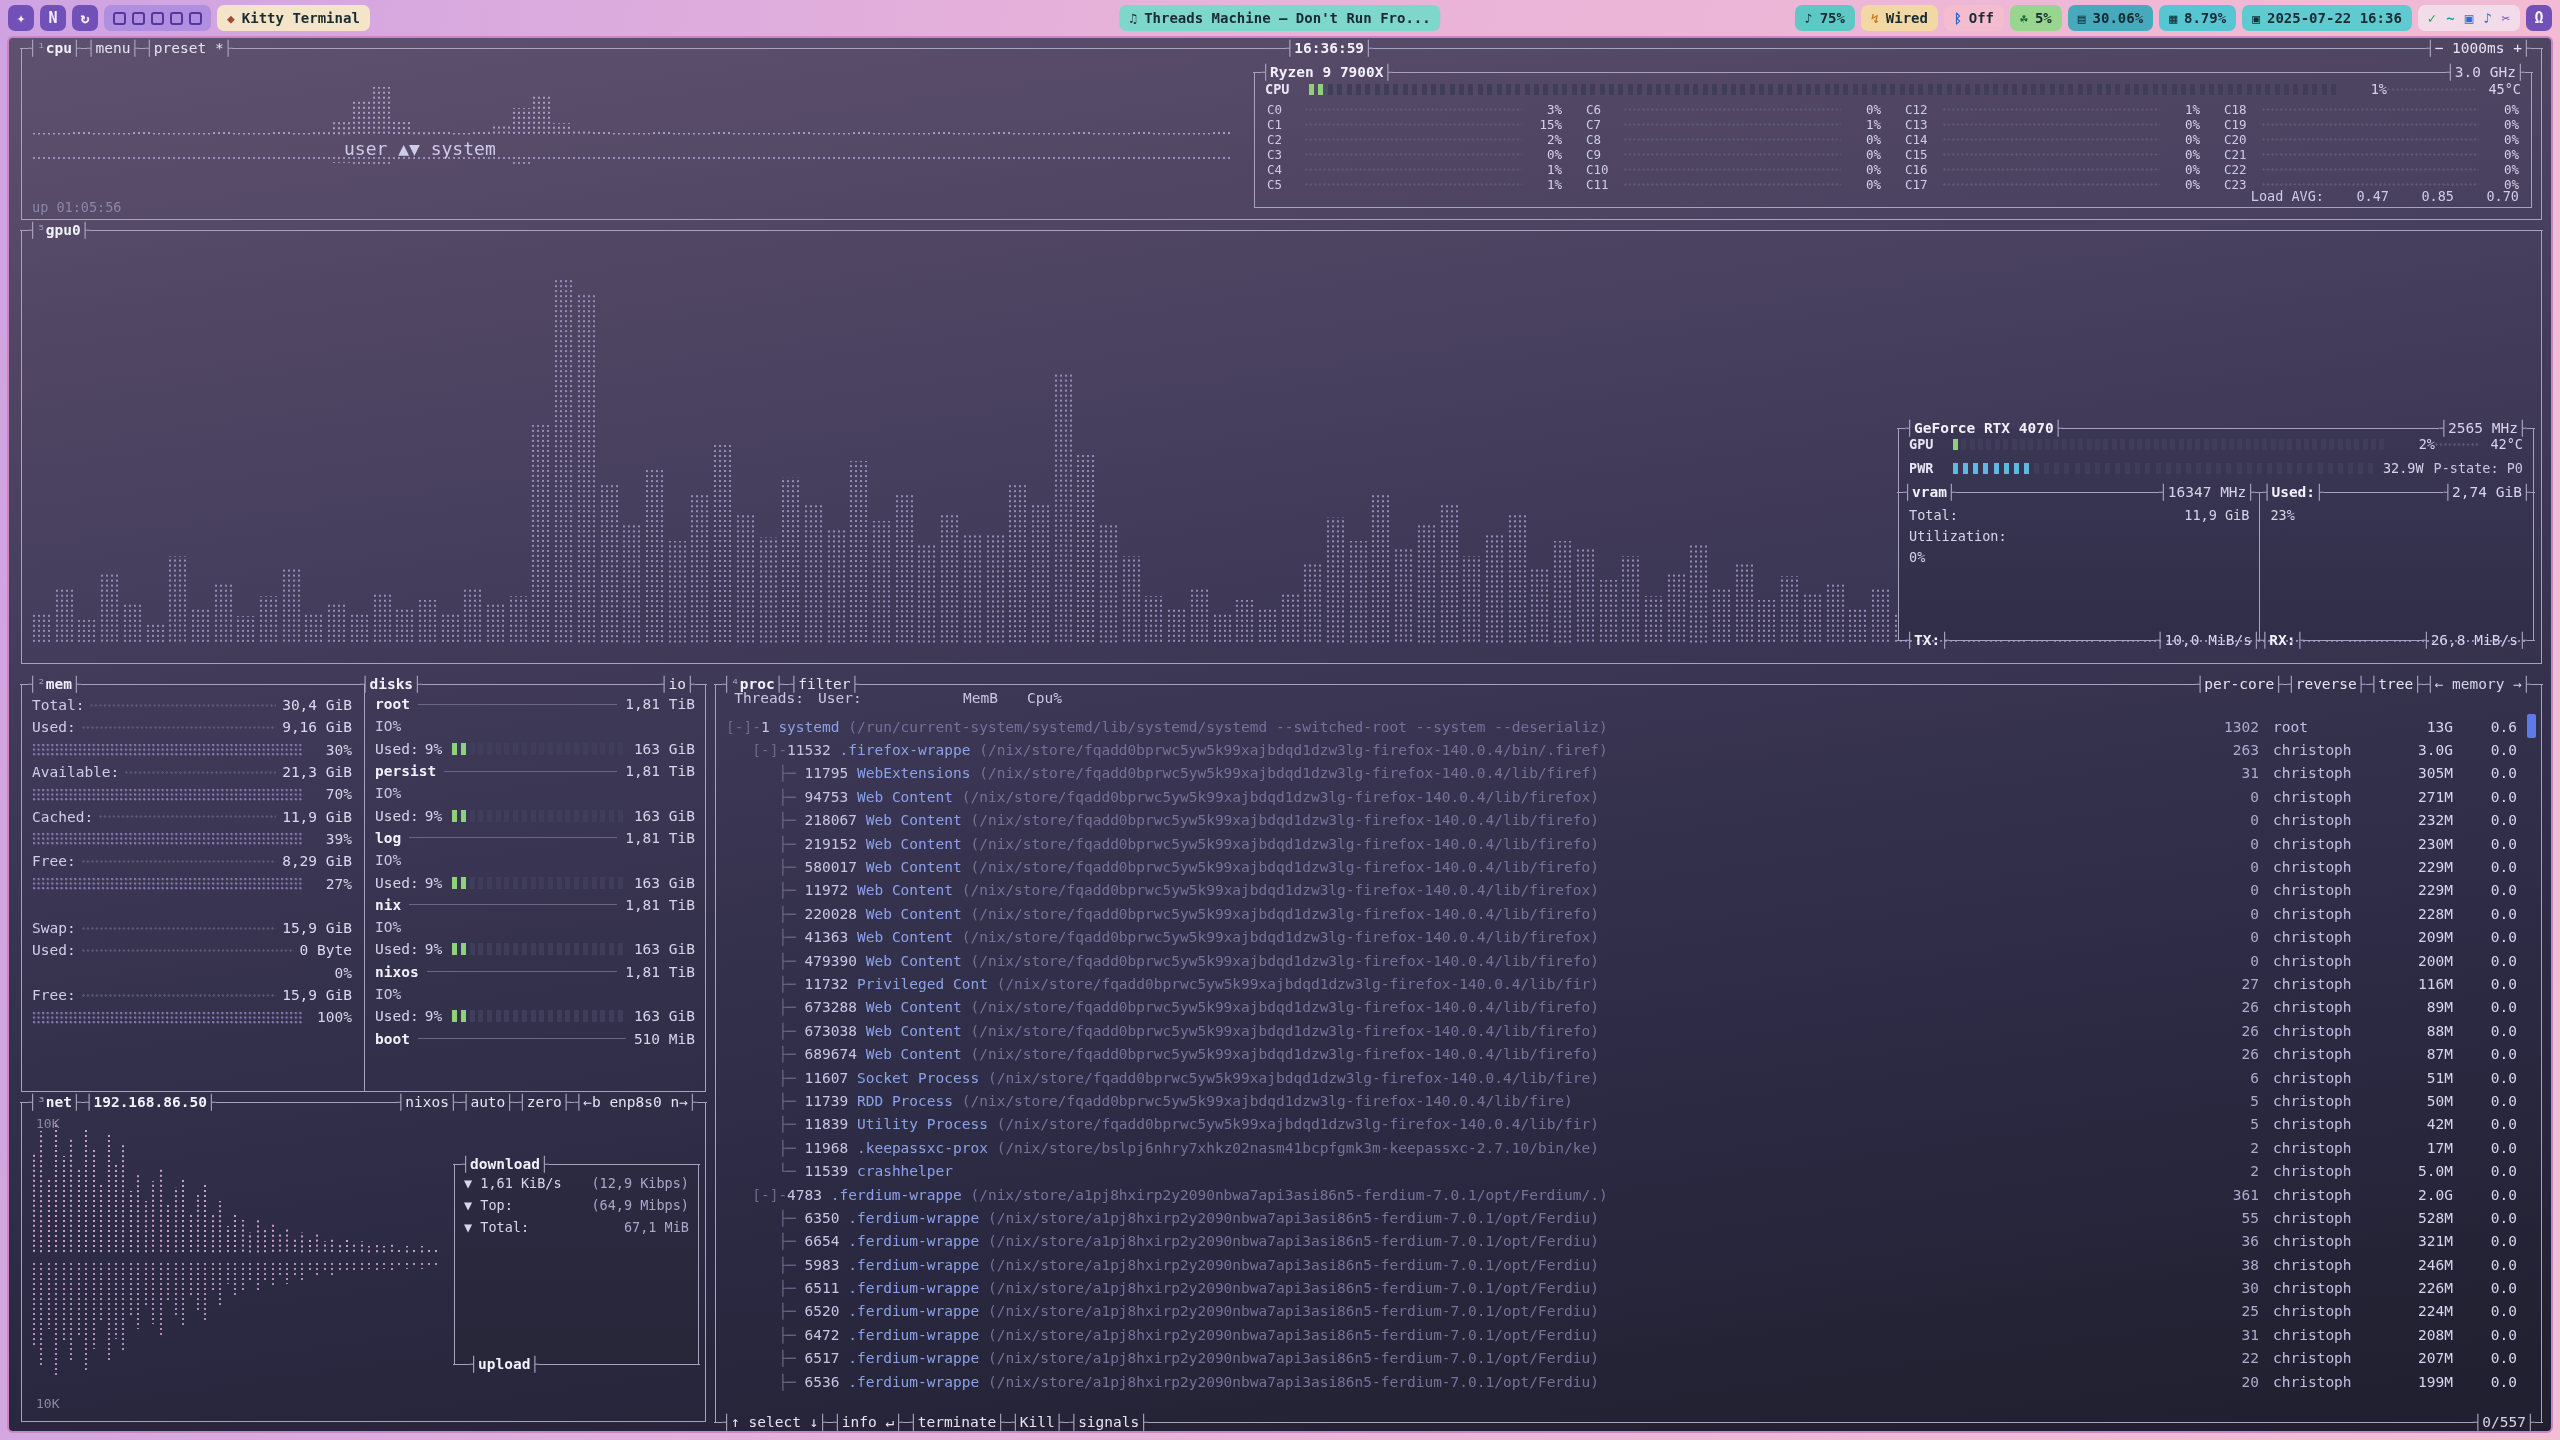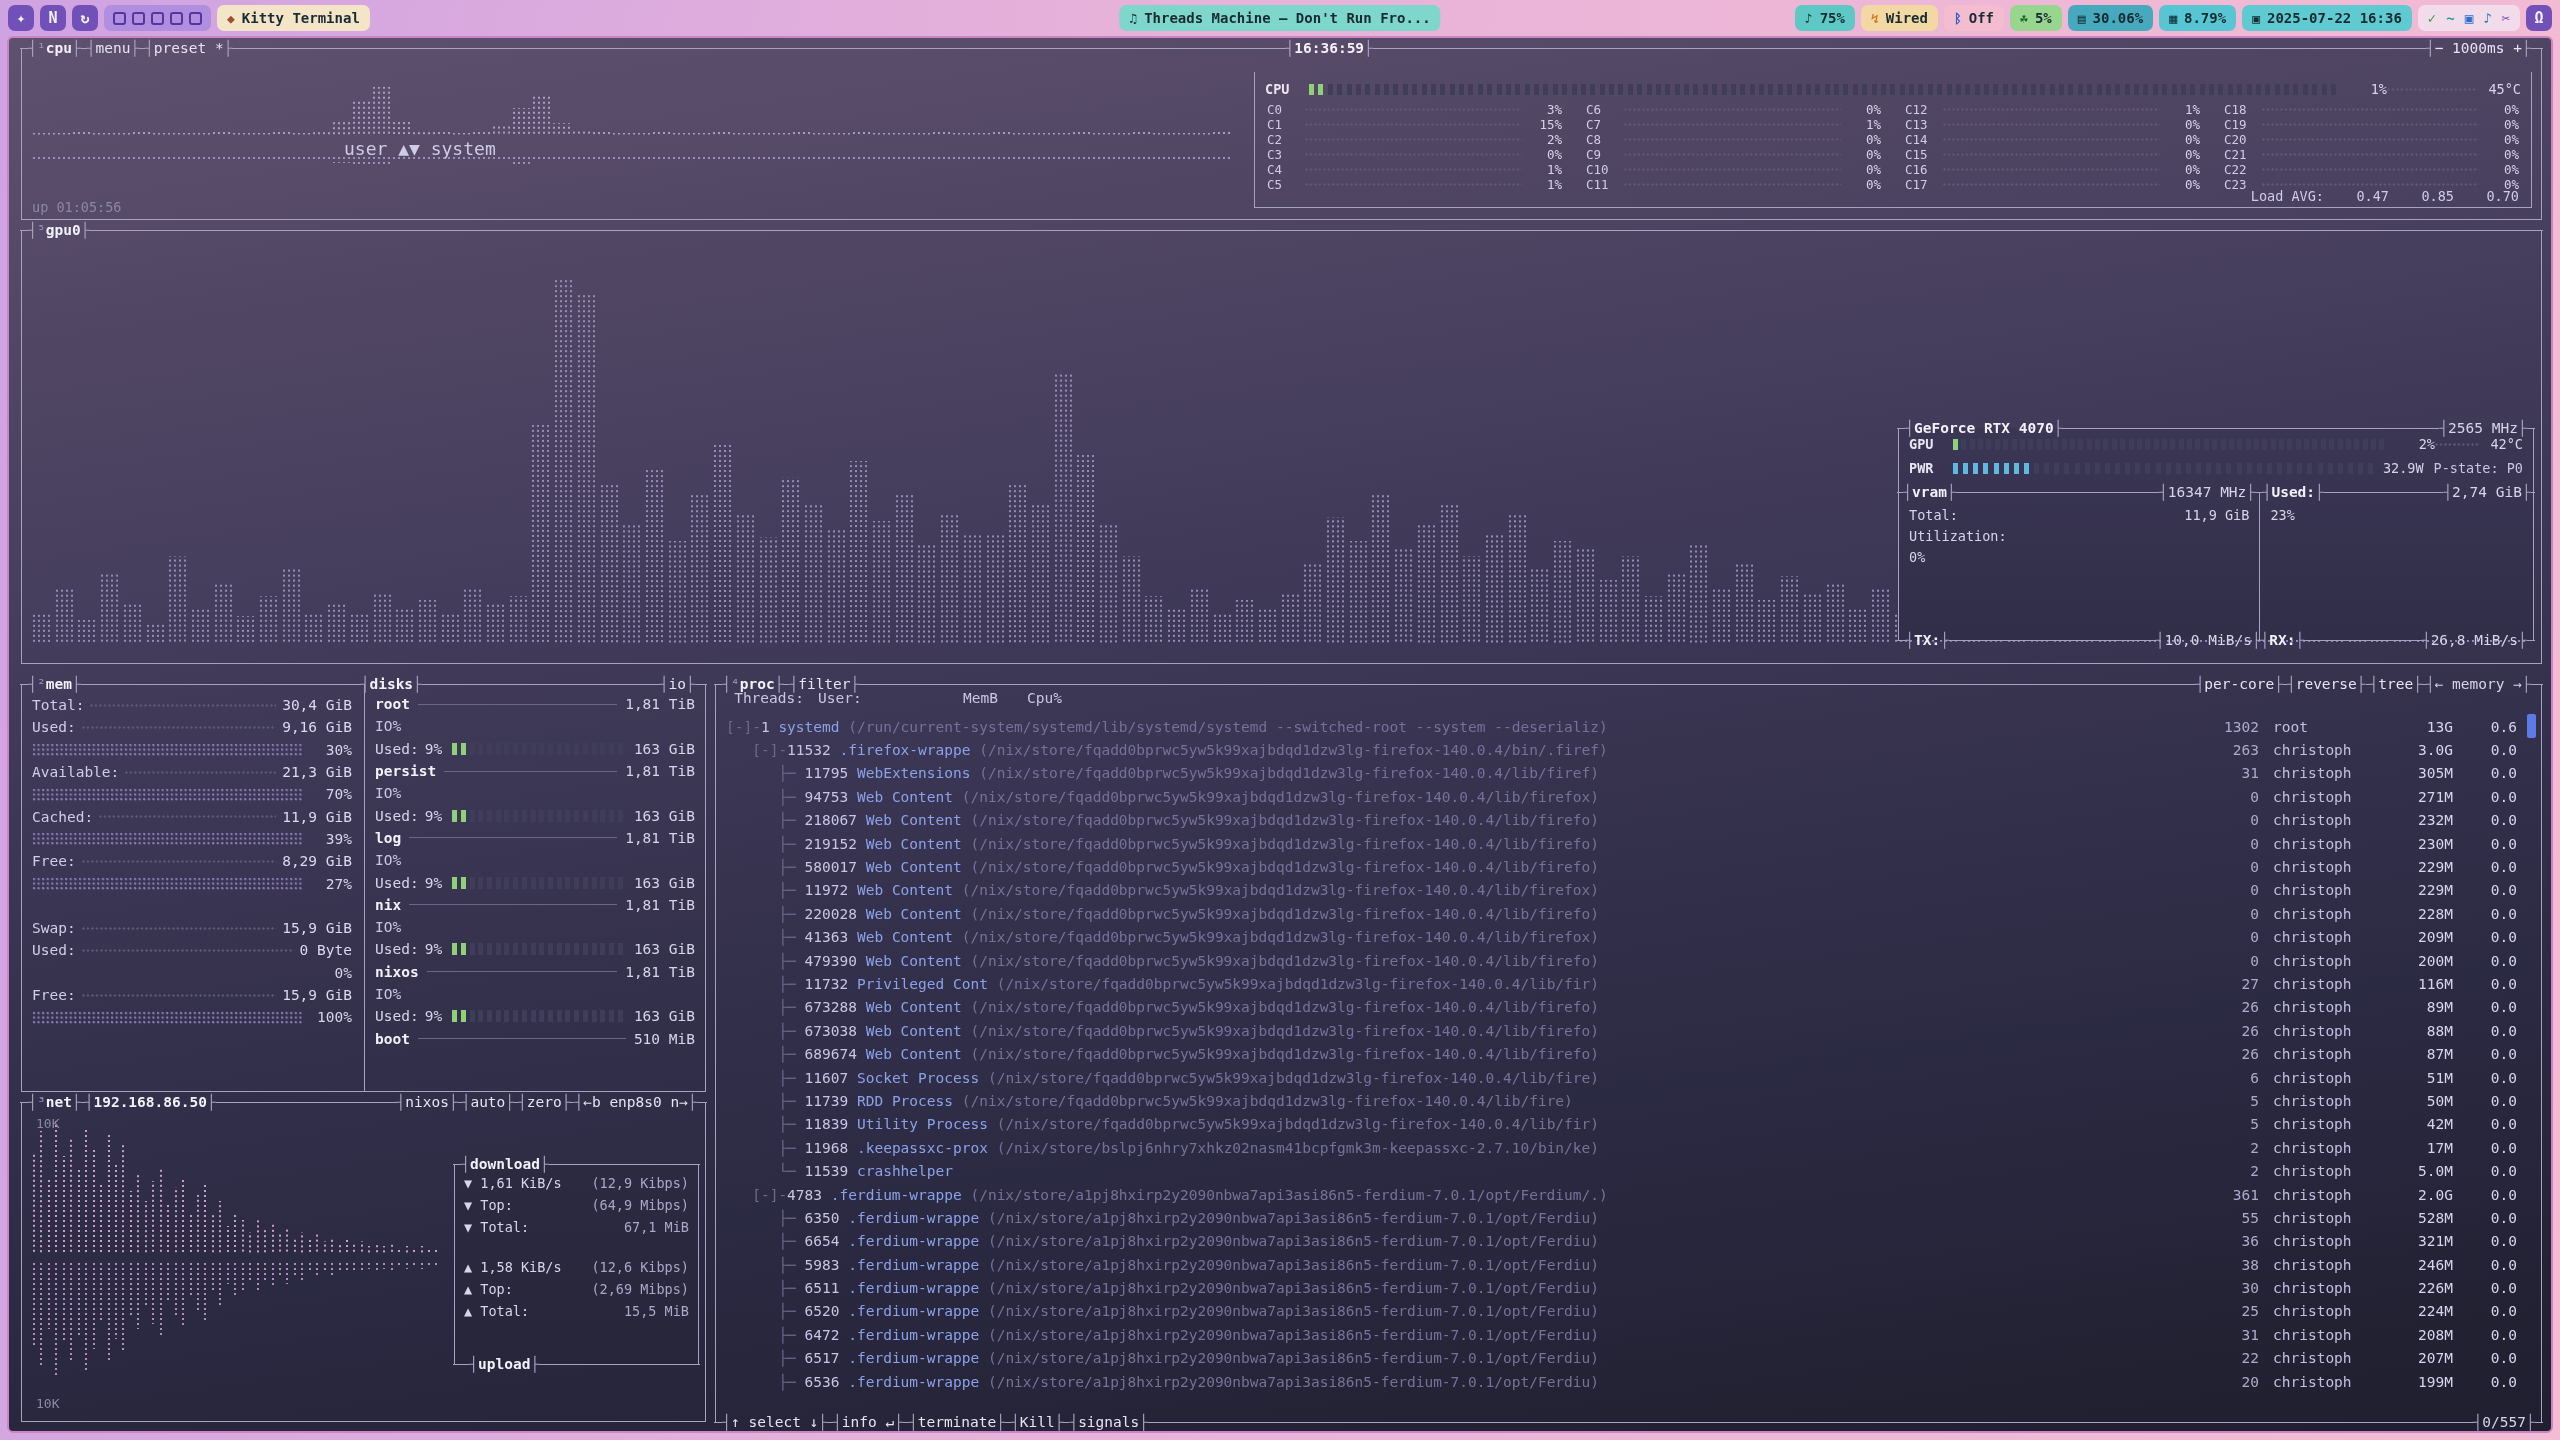--- a/index.html
+++ b/index.html
@@ -338,20 +338,27 @@
         <i style="height: 8%;"></i>
         <i style="height: 8%;"></i>
         <i style="height: 8%;"></i>
         <i style="height: 9%;"></i>
         <i style="height: 8%;"></i>
         <i style="height: 8%;"></i>
       </div>
     <div id="uptime">up 01:05:56</div>
 
     <div class="panel" id="ryzen">
+      <div class="tedge">
+        <span class="ln w8"></span>
+        <span class="cap">Ryzen 9 7900X</span>
+        <span class="ln g"></span>
+        <span class="cap val">3.0 GHz</span>
+        <span class="ln w8"></span>
+      </div>
       <div class="ryrow">
         <span class="rlbl">CPU</span>
         <div class="blockm">
             <i style="background: rgb(143, 209, 122);"></i>
             <i style="background: rgb(143, 209, 122);"></i>
             <i></i>
             <i></i>
             <i></i>
             <i></i>
             <i></i>
@@ -1275,34 +1282,20 @@
           <div class="nrow">
             <span class="nl">▼ Top:</span>
             <span class="nr">(64,9 Mibps)</span>
           </div>
           <div class="nrow">
             <span class="nl">▼ Total:</span>
             <span class="nr">67,1 MiB</span>
           </div>
         </div>
       <div style="height:18px;"></div>
-      <div>
-          <div class="nrow">
-            <span class="nl">▲ 1,58 KiB/s</span>
-            <span class="nr">(12,6 Kibps)</span>
-          </div>
-          <div class="nrow">
-            <span class="nl">▲ Top:</span>
-            <span class="nr">(2,69 Mibps)</span>
-          </div>
-          <div class="nrow">
-            <span class="nl">▲ Total:</span>
-            <span class="nr">15,5 MiB</span>
-          </div>
-        </div>
       <div class="bedge">
         <span class="ln w16"></span>
         <span class="cap">upload</span>
         <span class="ln g"></span>
       </div>
     </div>
   </div>
 
   <div class="panel nob" id="proc">
     <div class="tedge">

